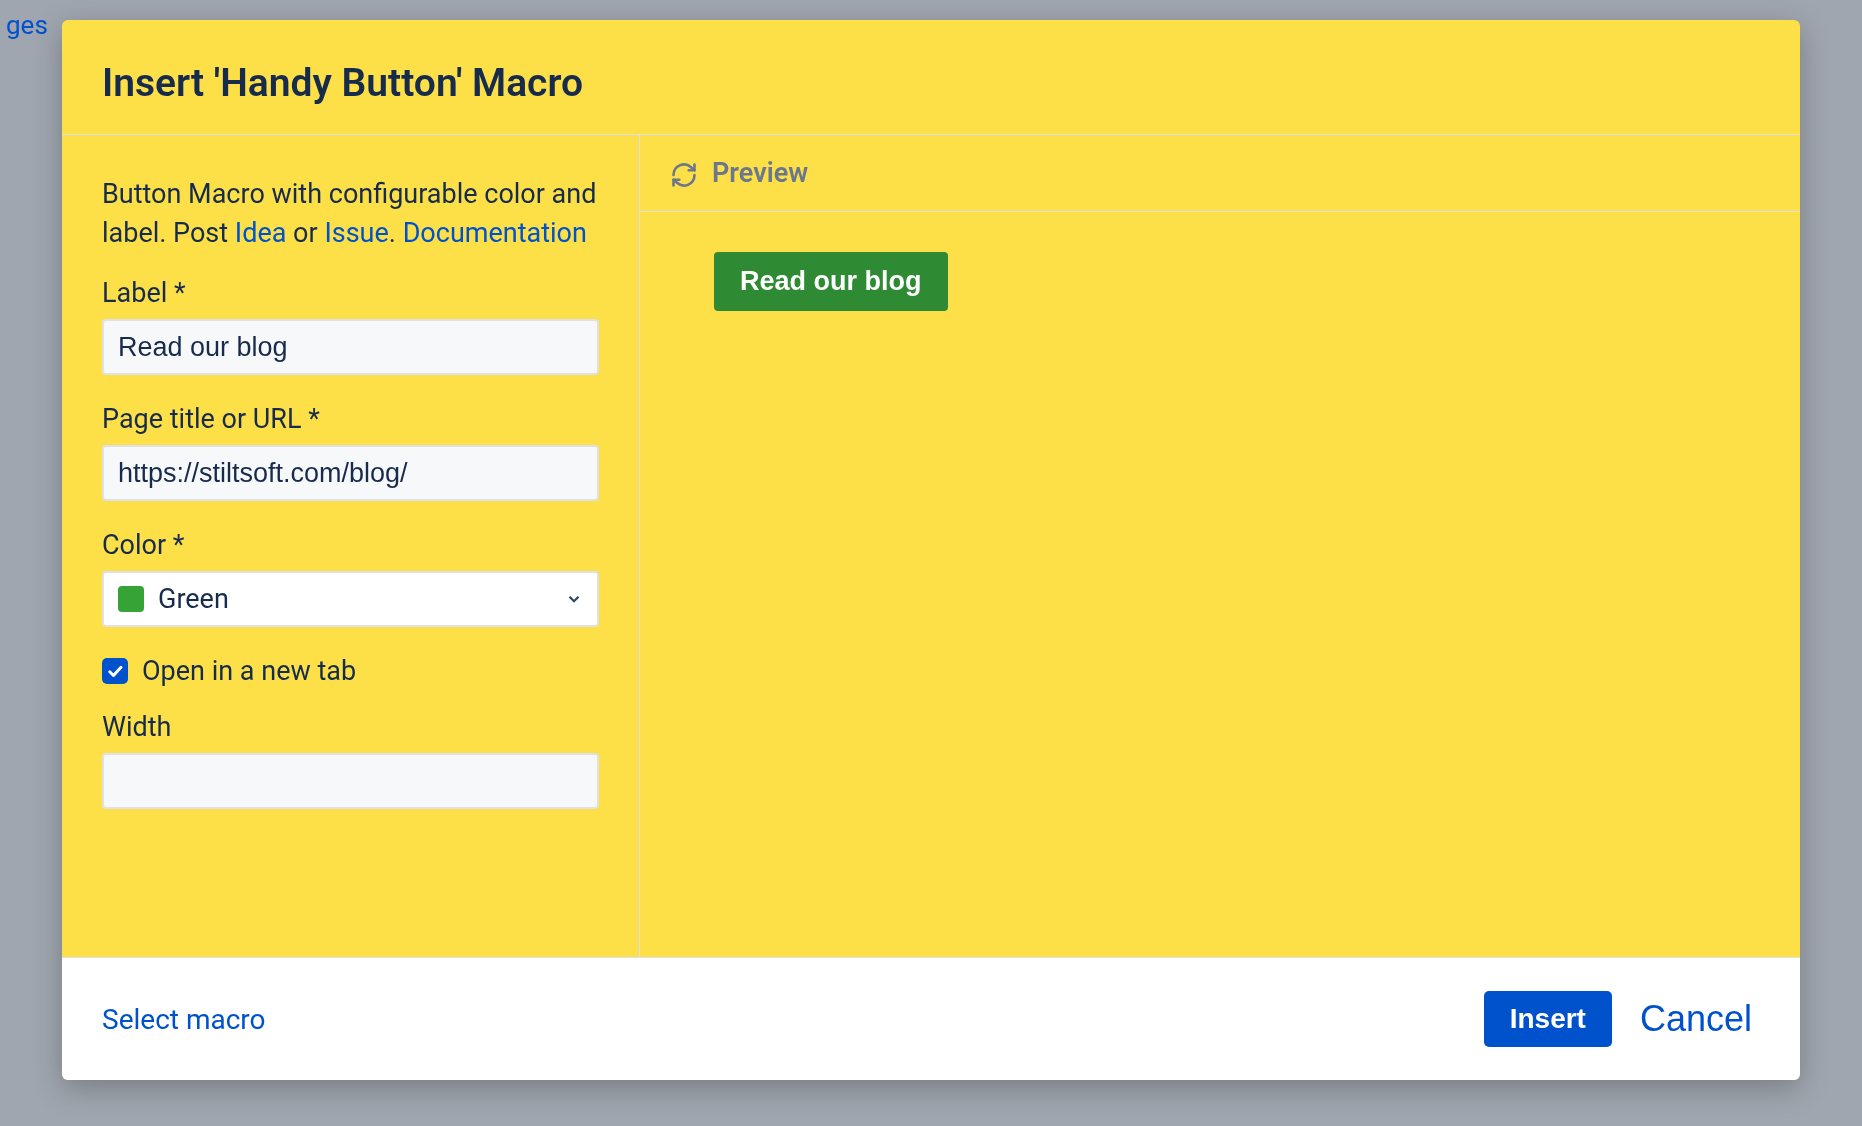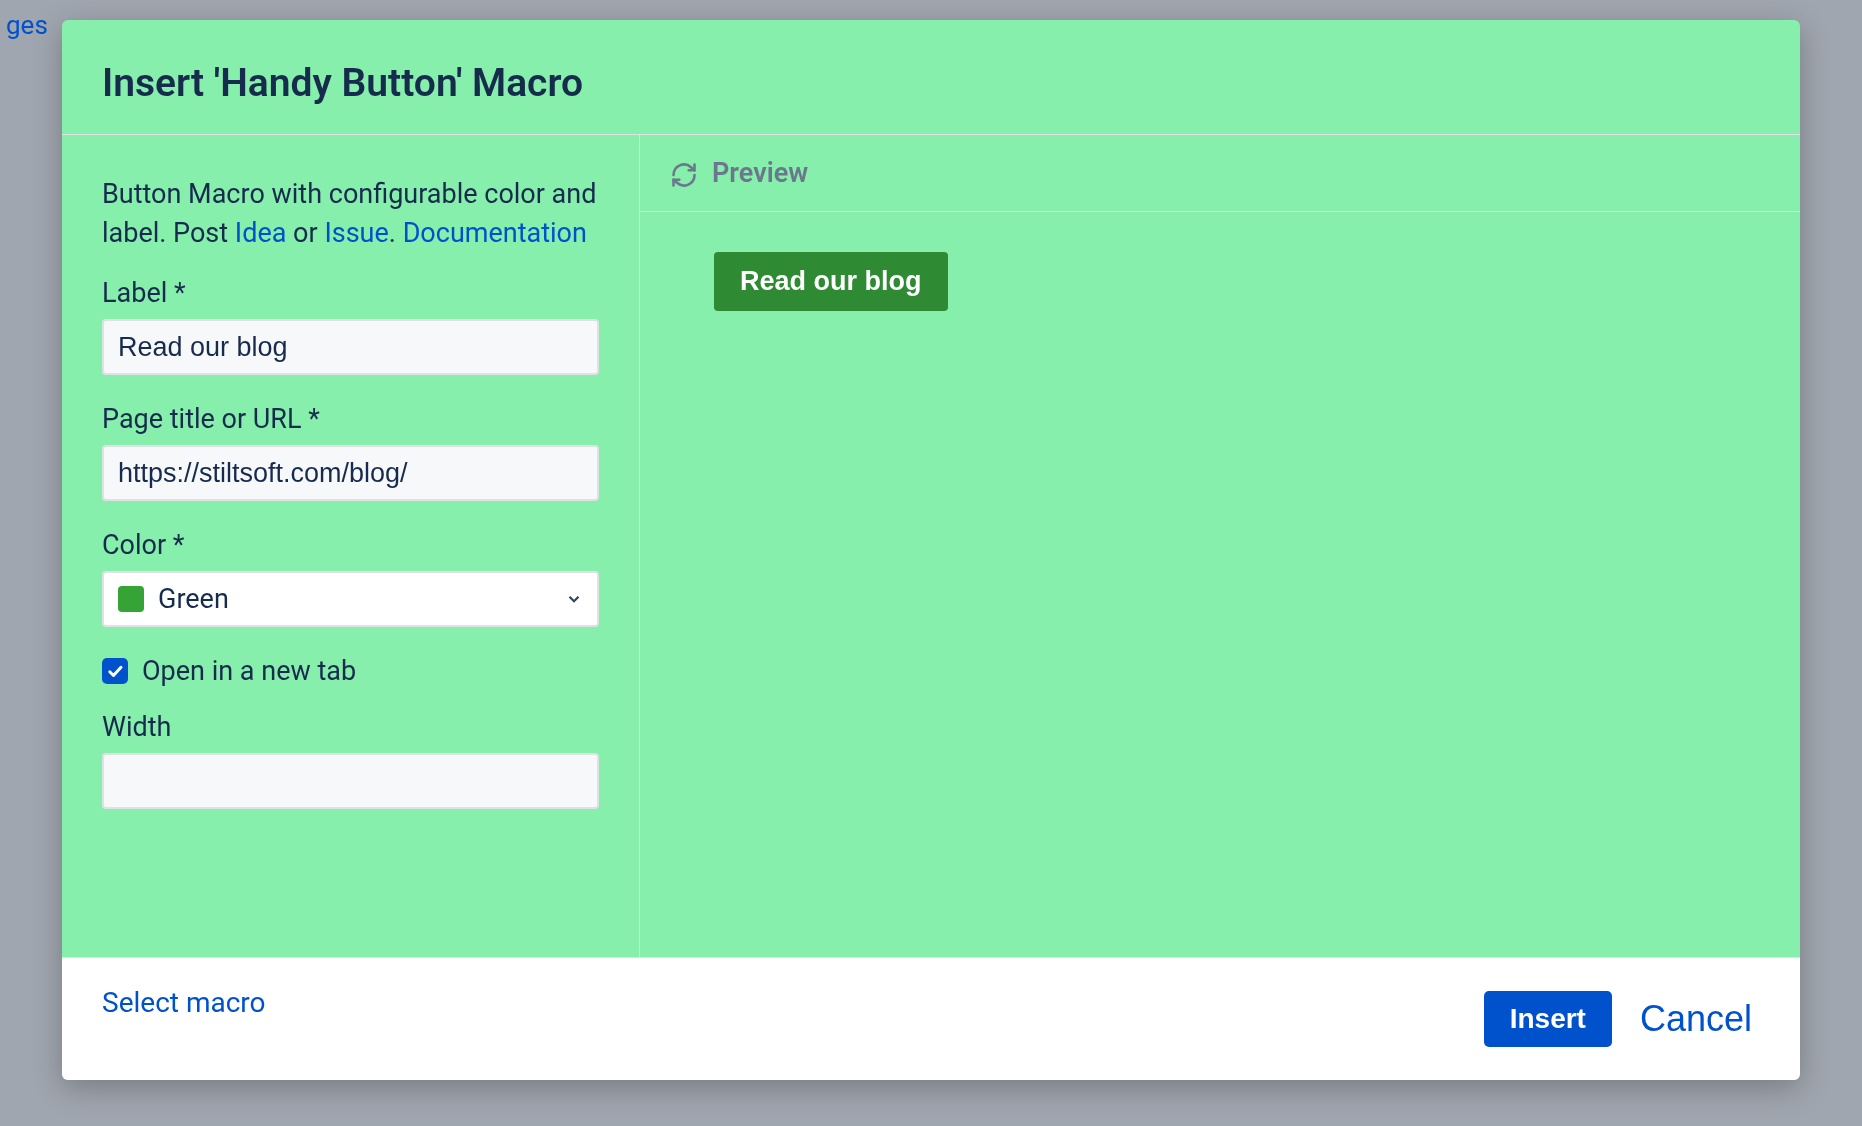--- a/index.html
+++ b/index.html
@@ -17,21 +17,21 @@
       left: 0;
       color: #0052cc;
       font-size: 26px;
       padding: 6px;
     }
     .modal {
       position: absolute;
       top: 20px;
       left: 62px;
       right: 62px;
-      background: #86efac;
+      background: #fde047;
       border-radius: 6px;
       box-shadow: 0 8px 30px rgba(0,0,0,0.25);
       display: flex;
       flex-direction: column;
       height: 1060px;
     }
     .modal-header {
       padding: 40px 40px 28px 40px;
       border-bottom: 1px solid #dfe1e6;
     }
@@ -163,20 +163,21 @@
       font-size: 27px;
       font-weight: 600;
       padding: 14px 26px;
       border-radius: 4px;
       border: none;
     }
     .modal-footer {
       border-top: 1px solid #dfe1e6;
       padding: 28px 40px;
       display: flex;
+      align-items: center;
       justify-content: space-between;
       background: #fff;
       border-radius: 0 0 6px 6px;
     }
     .footer-link {
       color: #0052cc;
       font-size: 28px;
       text-decoration: none;
     }
     .footer-actions {

